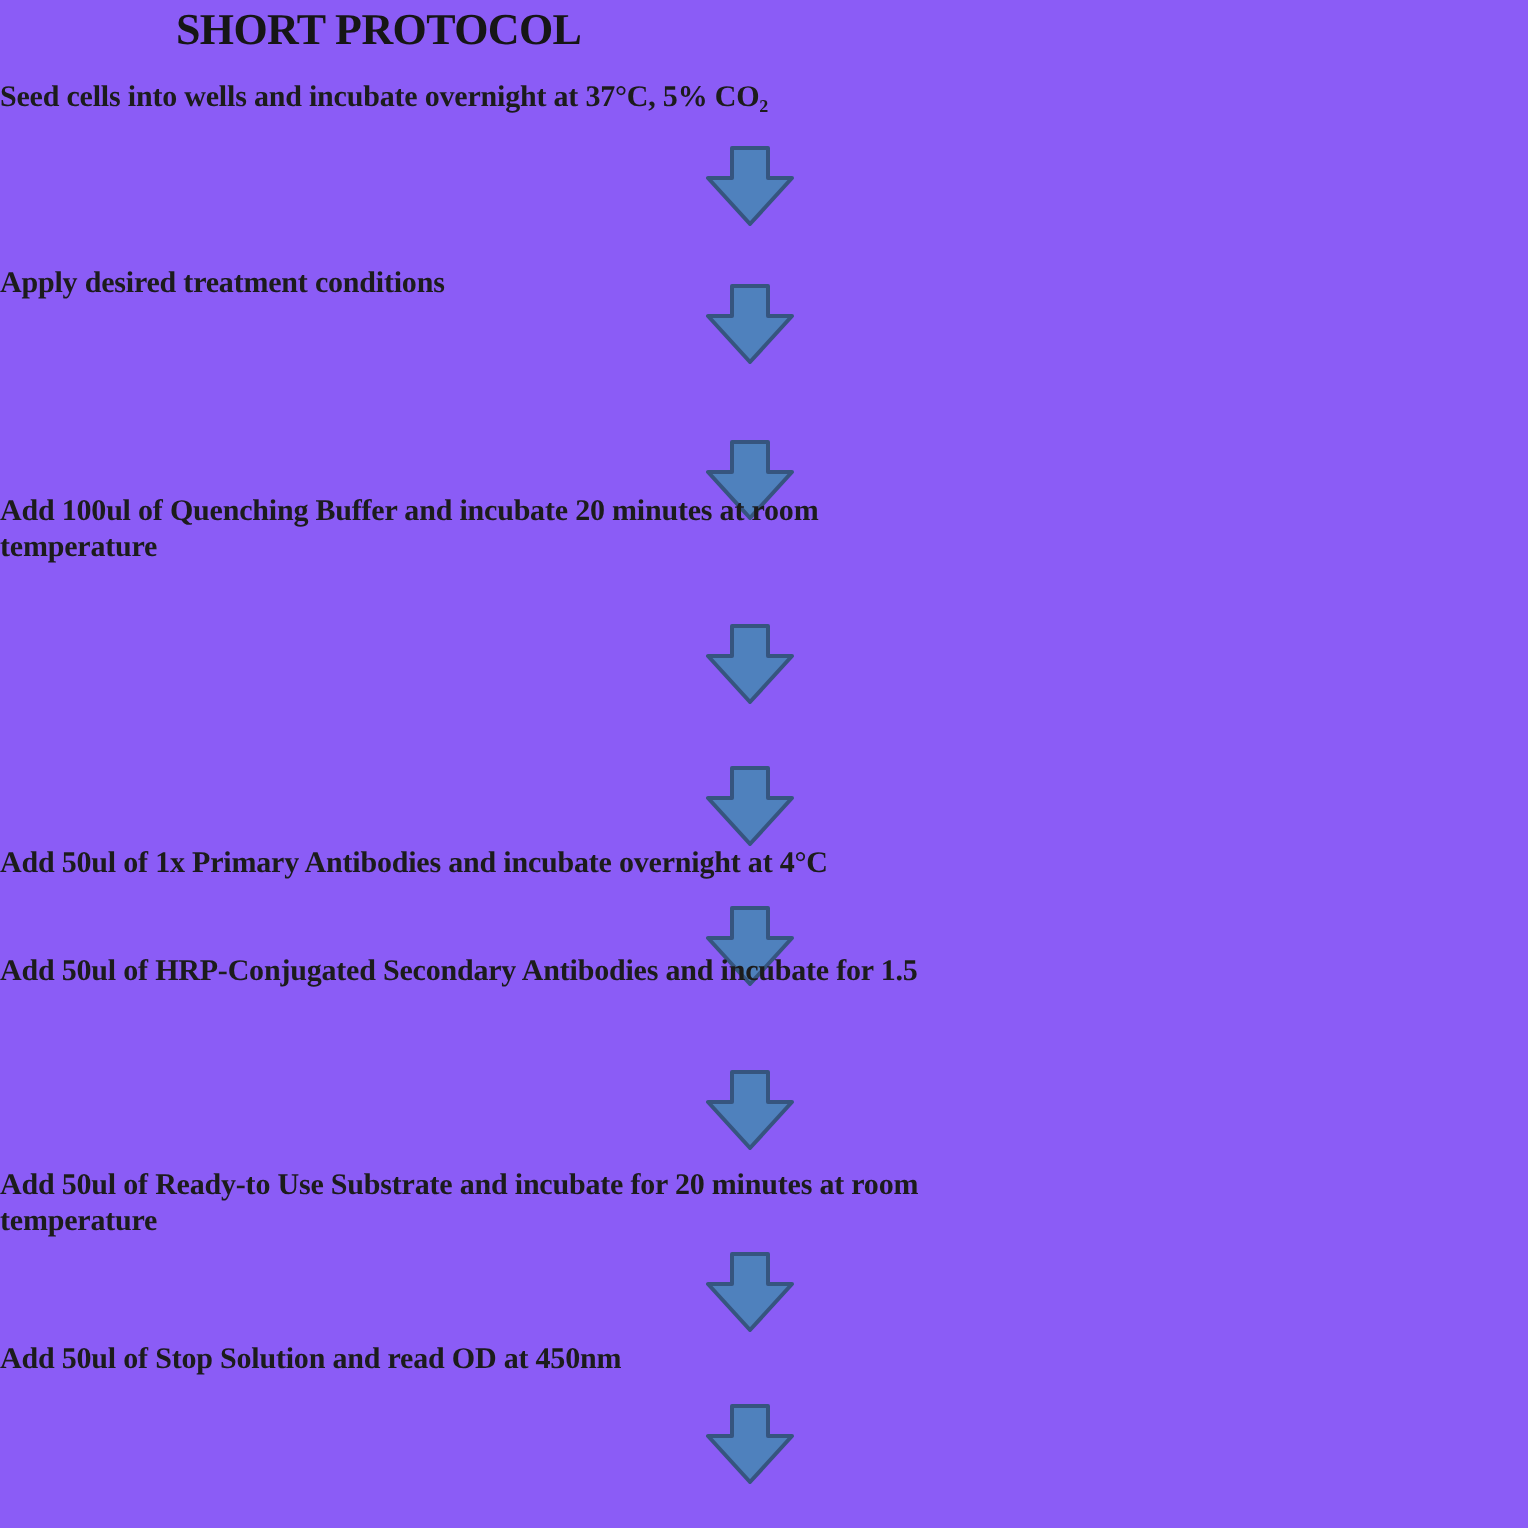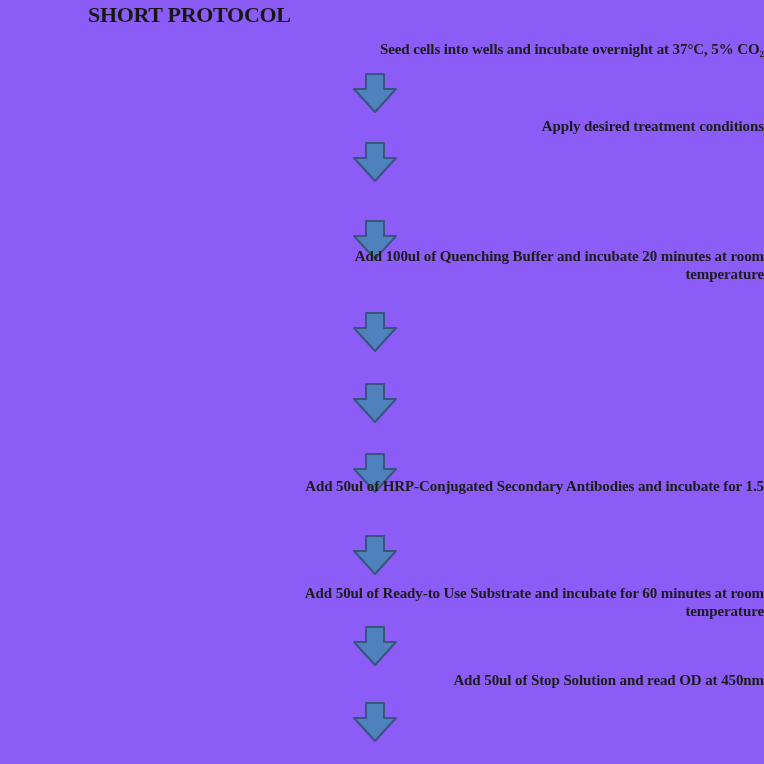--- a/index.html
+++ b/index.html
@@ -24,21 +24,21 @@
     font-size: 22px;
     font-weight: bold;
     letter-spacing: -0.3px;
     color: #161616;
     white-space: nowrap;
   }
   .step {
     position: absolute;
     left: 0;
     width: 764px;
-    text-align: right;
+    text-align: left;
     font-size: 15px;
     font-weight: bold;
     line-height: 18px;
     letter-spacing: -0.1px;
   }
   .step .line {
     white-space: nowrap;
   }
   .arrow {
     position: absolute;
@@ -60,21 +60,21 @@
   <h1 class="title">SHORT PROTOCOL</h1>
 
   <div class="step" style="top:40px">
     <div class="line">Seed cells into wells and incubate overnight at 37°C, 5% CO₂</div>
   </div>
 
   <svg class="arrow" style="top:73px" width="44" height="40" viewBox="0 0 44 40">
     <path d="M13 1 H31 V16 H43 L22 39 L1 16 H13 Z"></path>
   </svg>
 
-  <div class="step" style="top:117px">
+  <div class="step" style="top:133px">
     <div class="line">Apply desired treatment conditions</div>
   </div>
 
   <svg class="arrow" style="top:142px" width="44" height="40" viewBox="0 0 44 40">
     <path d="M13 1 H31 V16 H43 L22 39 L1 16 H13 Z"></path>
   </svg>
 
 
   <svg class="arrow" style="top:220px" width="44" height="40" viewBox="0 0 44 40">
     <path d="M13 1 H31 V16 H43 L22 39 L1 16 H13 Z"></path>
@@ -87,35 +87,38 @@
 
   <svg class="arrow" style="top:312px" width="44" height="40" viewBox="0 0 44 40">
     <path d="M13 1 H31 V16 H43 L22 39 L1 16 H13 Z"></path>
   </svg>
 
 
   <svg class="arrow" style="top:383px" width="44" height="40" viewBox="0 0 44 40">
     <path d="M13 1 H31 V16 H43 L22 39 L1 16 H13 Z"></path>
   </svg>
 
+  <div class="step" style="top:423px">
+    <div class="line">Add 50ul of 1x Primary Antibodies and incubate overnight at 4°C</div>
+  </div>
 
   <svg class="arrow" style="top:453px" width="44" height="40" viewBox="0 0 44 40">
     <path d="M13 1 H31 V16 H43 L22 39 L1 16 H13 Z"></path>
   </svg>
 
   <div class="step" style="top:477px">
     <div class="line">Add 50ul of HRP-Conjugated Secondary Antibodies and incubate for 1.5</div>
   </div>
 
   <svg class="arrow" style="top:535px" width="44" height="40" viewBox="0 0 44 40">
     <path d="M13 1 H31 V16 H43 L22 39 L1 16 H13 Z"></path>
   </svg>
 
   <div class="step" style="top:584px">
-    <div class="line">Add 50ul of Ready-to Use Substrate and incubate for 60 minutes at room</div>
+    <div class="line">Add 50ul of Ready-to Use Substrate and incubate for 20 minutes at room</div>
     <div class="line">temperature</div>
   </div>
 
   <svg class="arrow" style="top:626px" width="44" height="40" viewBox="0 0 44 40">
     <path d="M13 1 H31 V16 H43 L22 39 L1 16 H13 Z"></path>
   </svg>
 
   <div class="step" style="top:671px">
     <div class="line">Add 50ul of Stop Solution and read OD at 450nm</div>
   </div>

